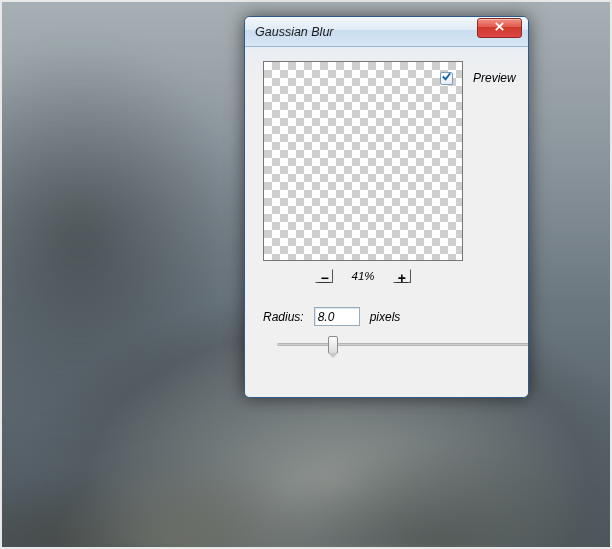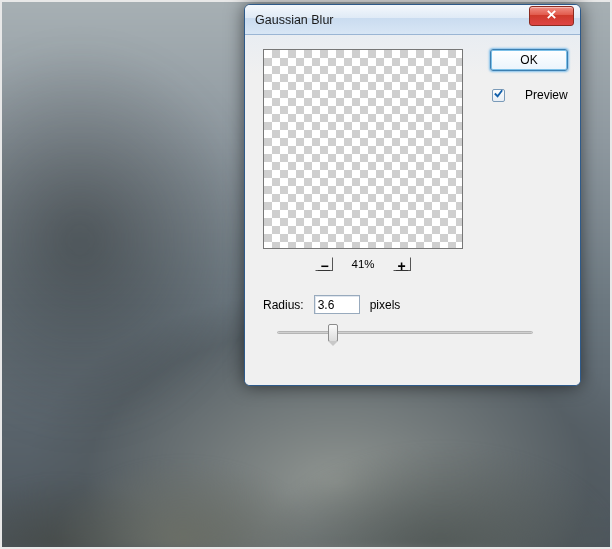--- a/index.html
+++ b/index.html
@@ -43,28 +43,29 @@
       radial-gradient(ellipse 180px 110px at 30% 95%, #6a6e66, transparent 72%),
       radial-gradient(ellipse 260px 150px at 72% 100%, #535a58, transparent 70%),
       radial-gradient(ellipse 160px 100px at 10% 100%, #474c4a, transparent 72%);
     filter: blur(4px);
   }
 
   
   .dialog {
     position: absolute;
     left: 244px;
-    top: 4px;
-    width: 337px;
+    top: 16px;
+    width: 285px;
     height: 382px;
     background: #f0f0f0;
     border: 1px solid #2e5a8a;
     border-radius: 6px;
     box-shadow: 0 0 18px rgba(0,0,0,0.55), 0 0 0 1px rgba(255,255,255,0.3) inset;
     overflow: hidden;
+    font-style: italic;
   }
   .titlebar {
     height: 30px;
     background: linear-gradient(to bottom, #f4f8fc 0%, #dfeaf6 45%, #cadcf0 46%, #d8e6f5 100%);
     display: flex;
     align-items: center;
     padding: 0 6px 0 10px;
     border-bottom: 1px solid #9ab5d4;
     position: relative;
   }
@@ -296,39 +297,36 @@
       <div class="zoom-btn zoom-minus">
         <span>−</span>
       </div>
       <span>41%</span>
       <div class="zoom-btn zoom-plus">
         <span>+</span>
       </div>
     </div>
 
     <div class="btn-col">
-      <div class="win-btn default">
-        <span>OK</span>
-      </div>
       <div class="preview-row">
         <div class="checkbox">
           <span>
             <svg viewBox="0 0 12 12">
                 <path d="M2 6 L5 9 L10 2.5"></path>
               </svg>
           </span>
         </div>
         <span>Preview</span>
       </div>
     </div>
 
     <div class="radius-row">
       <span>Radius:</span>
       <span class="input-look">
-        <span class="selected">3.6</span>
+        <span class="selected">8.0</span>
       </span>
       <span>pixels</span>
     </div>
 
     <div class="slider-wrap">
       <div class="slider-track"></div>
       <div class="slider-thumb" id="slider-thumb" style="left: calc(22% - 5px);"></div>
     </div>
 
   </div>

